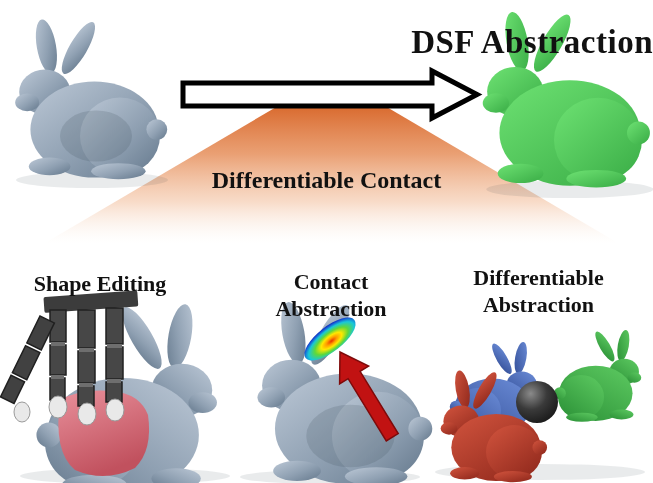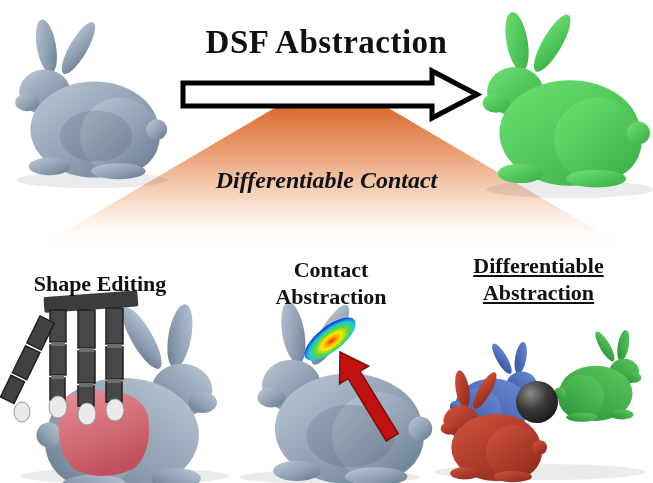--- a/index.html
+++ b/index.html
@@ -2,26 +2,26 @@
 <html><head>
 <meta charset="utf-8">
 <style>
   html,body{margin:0;padding:0;background:#ffffff;}
   .figure{
     position:relative;width:653px;height:483px;background:#ffffff;
     overflow:hidden;font-family:"Liberation Serif", serif;color:#111;
   }
   svg.canvas{position:absolute;left:0;top:0;z-index:0;display:block;}
   .label{position:absolute;z-index:2;text-align:center;font-weight:bold;color:#111;}
-  .title-label{left:0;top:24px;width:653px;font-size:33px;line-height:36px;letter-spacing:.5px;}
-  .contact-label{left:0;top:167px;width:653px;font-size:24px;line-height:27px;font-style:italic;}
+  .title-label{left:0;top:24px;width:653px;font-size:33px;line-height:36px;letter-spacing:.5px;text-align:right;}
+  .contact-label{left:0;top:167px;width:653px;font-size:24px;line-height:27px;}
   .panel-label{font-size:22px;line-height:27px;}
   .panel-label-1{left:5px;top:270px;width:190px;}
-  .panel-label-2{left:238px;top:256px;width:186px;}
-  .panel-label-3{left:436px;top:252px;width:205px;text-decoration:underline;}
+  .panel-label-2{left:238px;top:268px;width:186px;}
+  .panel-label-3{left:436px;top:264px;width:205px;}
 </style>
 </head>
 <body>
 
 <div class="figure">
 
   <svg class="canvas" width="653" height="483" viewBox="0 0 653 483">
     <defs>
 
       <g id="bunny-shape">

